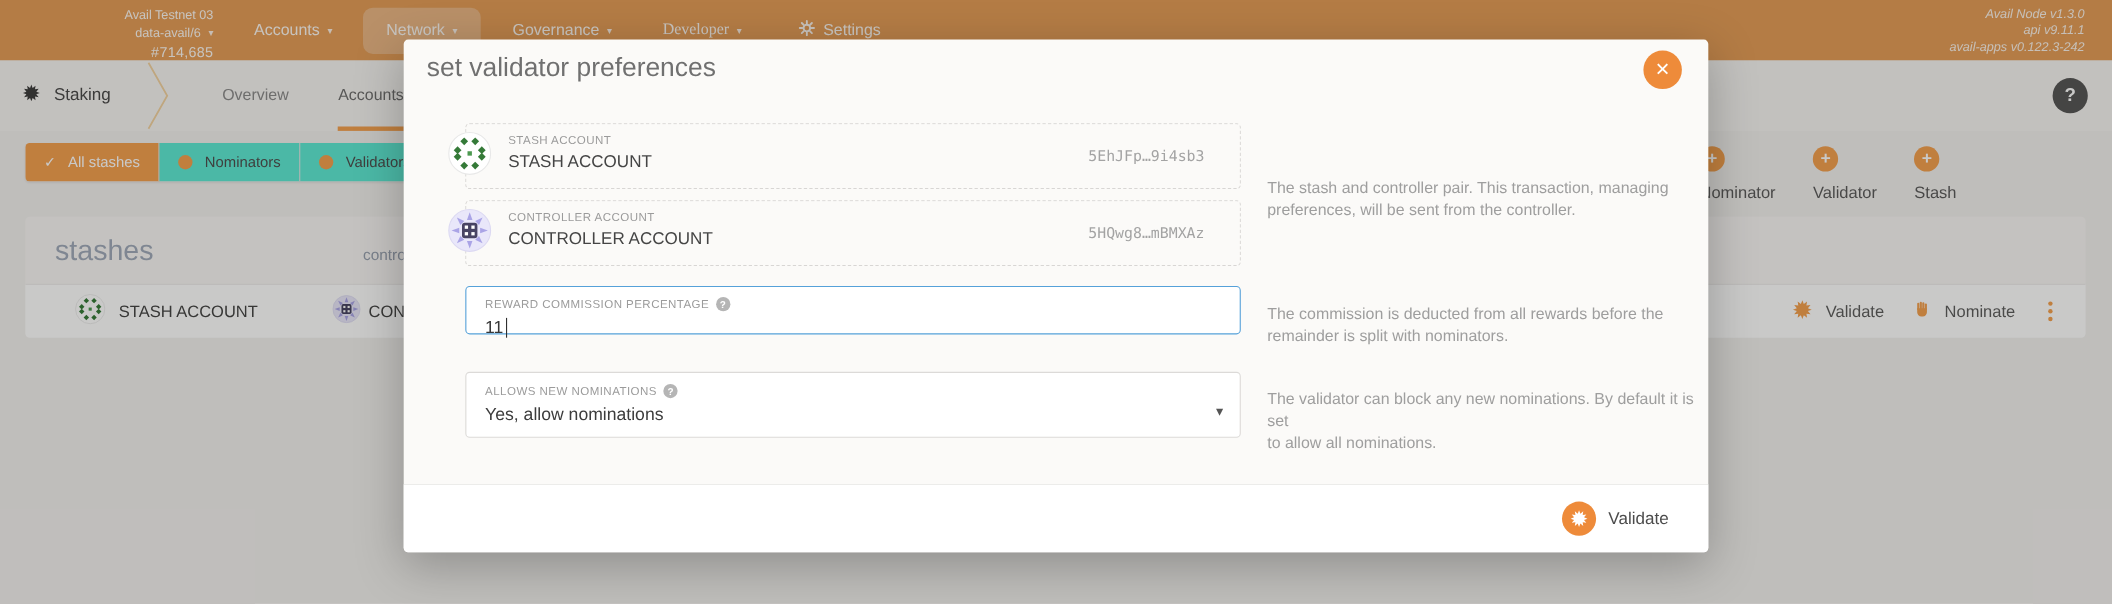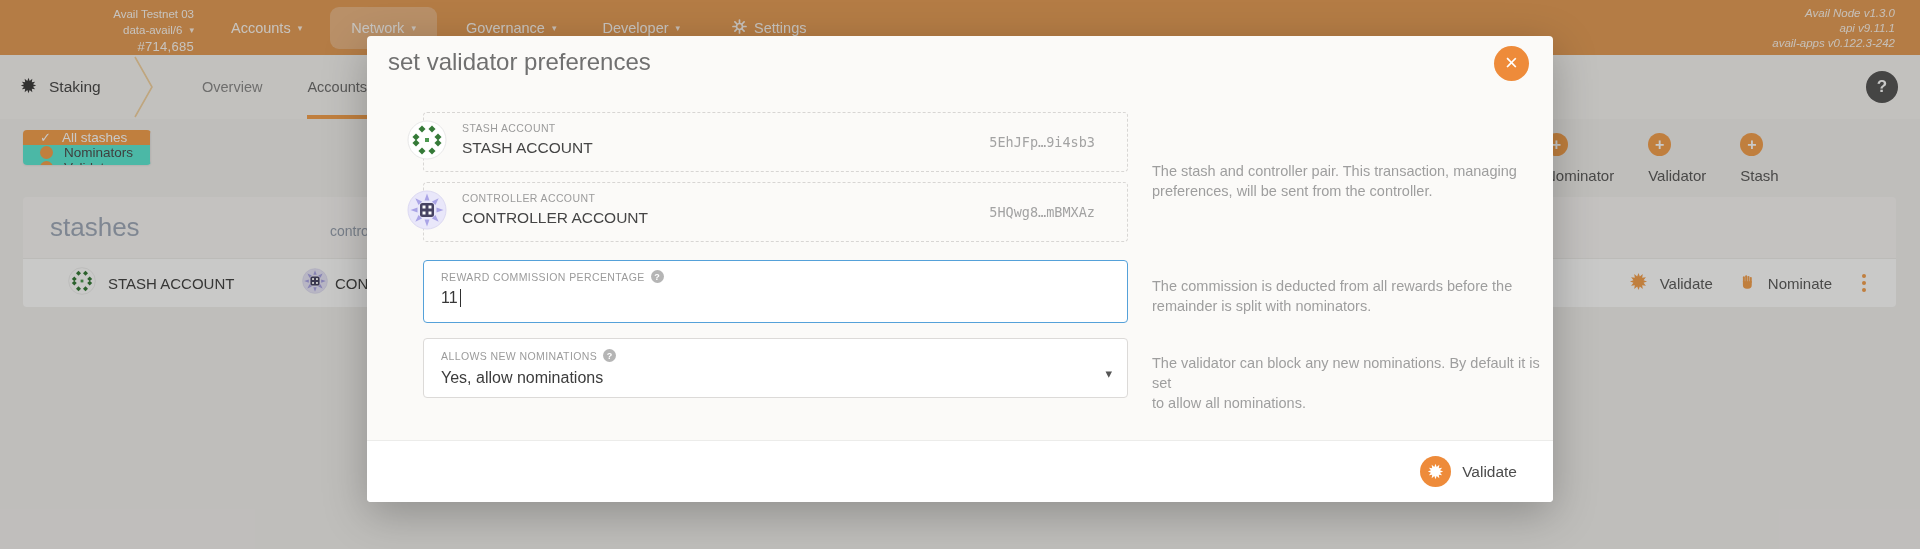--- a/index.html
+++ b/index.html
@@ -14,35 +14,35 @@
   
   .topbar { position:absolute; left:0; top:0; width:1920px; height:55px; background:#e49d58; color:rgba(255,255,255,.93); z-index:1; }
   .brand { position:absolute; left:30px; top:7px; width:164px; text-align:right; line-height:14px; }
   .brand-net { font-size:11.5px; }
   .brand-chain { font-size:11.5px; margin-top:2px; }
   .brand-block { font-size:13px; margin-top:3px; letter-spacing:.3px; }
   .drop::after { content:"▾"; font-size:9px; margin-left:7px; opacity:.9; vertical-align:1px; }
   .nav { position:absolute; left:231px; top:0; height:55px; display:flex; align-items:center; font-size:14.5px; }
   .nav-item { display:flex; align-items:center; cursor:pointer; white-space:nowrap; }
   .nav-pill { background:rgba(255,255,255,.27); padding:13px 21px; border-radius:9px; margin-left:28px; }
-  .nav-gov { margin-left:29px; } .nav-dev { margin-left:46px; } .nav-set { margin-left:52px; gap:7px; }
+  .nav-gov { margin-left:29px; } .nav-dev { margin-left:46px;font-family:Liberation Serif, serif; } .nav-set { margin-left:52px; gap:7px; }
   .toplinks { position:absolute; left:1202px; top:0; height:55px; display:flex; align-items:center; gap:24px; font-size:14px; }
   .toplink { display:flex; align-items:center; gap:7px; cursor:pointer; }
   .versions { position:absolute; right:25px; top:6px; text-align:right; font-size:11.5px; line-height:15px; color:rgba(255,255,255,.88);font-style:italic; }
   
   .tabbar { position:absolute; left:0; top:55px; width:1920px; height:64px; background:#f7f5f3; z-index:1; }
   .section-crumb { position:absolute; left:20px; top:0; height:64px; display:flex; align-items:center; gap:12px; font-size:15.5px; color:#4a4a4a; }
   .crumb-chevron { position:absolute; left:132px; top:1px; }
   .tabs { position:absolute; left:202px; top:0; height:64px; display:flex; gap:45px; font-size:14.5px; color:#8b8b8b; }
   .tab { display:flex; align-items:center; cursor:pointer; }
   .tab.active { color:#6e6e6e; border-bottom:4px solid #f4a04f; padding-top:4px; }
   .help-fab { position:absolute; left:1866px; top:71px; width:32px; height:32px; border-radius:50%; background:#565656; color:#fff; display:flex; align-items:center; justify-content:center; z-index:1; cursor:pointer; }
   .help-fab::before { content:"?"; font-size:17px; font-weight:bold; }
   
-  .segments { position:absolute; left:23px; top:130px; height:35px; display:flex; z-index:1; border-radius:4px; overflow:hidden; box-shadow:0 1px 2px rgba(0,0,0,.07); font-size:13.5px;flex-direction:column; }
+  .segments { position:absolute; left:23px; top:130px; height:35px; display:flex; z-index:1; border-radius:4px; overflow:hidden; box-shadow:0 1px 2px rgba(0,0,0,.07); font-size:13.5px; }
   .seg { display:flex; align-items:center; gap:11px; padding:0 17px; background:#5eead4; color:#4f4f4f; border-right:1px solid #e7e5e3; cursor:pointer; white-space:nowrap; }
   .seg.active { background:#f4a04f; color:#fff; }
   .check-icon::before { content:"✓"; font-size:13px; }
   .dot-icon { width:13px; height:13px; border-radius:50%; background:#f4a04f; }
   
   .quick-actions { position:absolute; left:1545px; top:133px; display:flex; gap:34px; align-items:center; font-size:15px; color:#5b5b5b; z-index:1; }
   .qa-btn { display:flex; align-items:flex-start; gap:11px; cursor:pointer;flex-direction:column; }
   .plus-circle { width:23px; height:23px; border-radius:50%; background:#f4a04f; color:#fff; display:flex; align-items:center; justify-content:center; }
   .plus-circle::before { content:"+"; font-size:16px; font-weight:bold; line-height:1; }
   
@@ -64,21 +64,21 @@
   .modal-title { position:absolute; left:21px; top:12px; font-size:24px; font-weight:300; color:#707070; }
   .modal-close { position:absolute; left:1127px; top:10px; width:35px; height:35px; border-radius:50%; background:#ee8b3a; color:#fff; display:flex; align-items:center; justify-content:center; cursor:pointer; }
   .modal-close::before { content:"×"; font-size:22px; line-height:1; margin-top:-2px; }
   .acct-box { position:absolute; left:56px; width:705px; border:1px dashed #d8d6d4; border-radius:4px; padding:9px 0 0 38px; }
   .acct-stash { top:76px; height:60px; }
   .acct-ctrl { top:146px; height:60px; }
   .field-label { font-size:10.5px; letter-spacing:.4px; color:#9b9b9b; display:flex; align-items:center; gap:6px; }
   .acct-name { font-size:15.5px; color:#454545; margin-top:5px; }
   .acct-addr { position:absolute; right:32px; top:50%; transform:translateY(-50%); font-family:"DejaVu Sans Mono", monospace; font-size:13.5px; color:#a3a3a3; }
   .identicon { position:absolute; left:-17px; top:50%; transform:translateY(-50%); }
-  .input-box { position:absolute; left:56px; top:224px; width:705px; height:63px; background:#fff; border:1px solid #55a1d9; border-radius:4px; padding:9px 0 0 17px; cursor:text; }
+  .input-box { position:absolute; left:56px; top:224px; width:705px; height:44px; background:#fff; border:1px solid #55a1d9; border-radius:4px; padding:9px 0 0 17px; cursor:text; }
   .input-value { font-size:16px; color:#373737; margin-top:6px; }
   .text-caret { display:inline-block; width:1.5px; height:18px; background:#2f2f2f; margin-left:2px; vertical-align:-4px; }
   .select-box { position:absolute; left:56px; top:302px; width:705px; height:60px; background:#fff; border:1px solid #dcdad8; border-radius:4px; padding:10px 0 0 17px; cursor:pointer; }
   .select-value { font-size:16px; color:#3c3c3c; margin-top:7px; }
   .select-caret { position:absolute; right:15px; top:27px; color:#555; font-size:13px; }
   .select-caret::before { content:"▾"; }
   .qicon { width:13px; height:13px; border-radius:50%; background:#b5b5b5; color:#fff; font-size:9px; font-weight:bold; display:inline-flex; align-items:center; justify-content:center; }
   .qicon::before { content:"?"; }
   .help-text { position:absolute; left:785px; width:408px; font-size:14.5px; line-height:20px; color:#9e9e9e; white-space:pre-line; }
   .help-accounts { top:125px; } .help-commission { top:240px; } .help-nominations { top:317px; }

